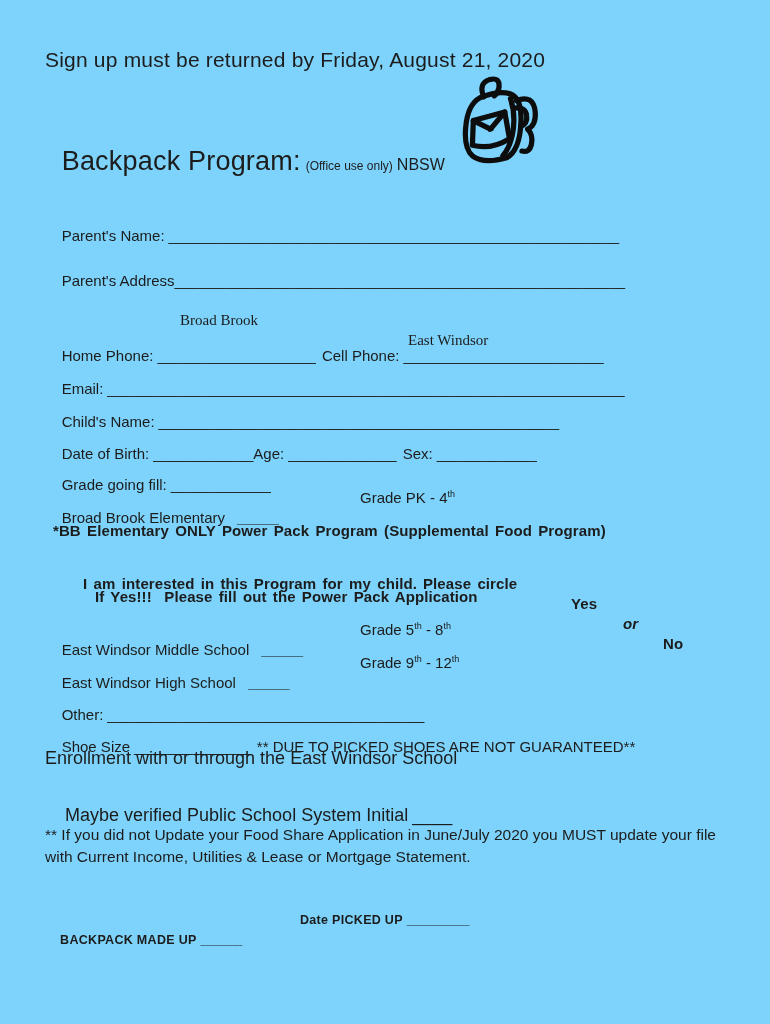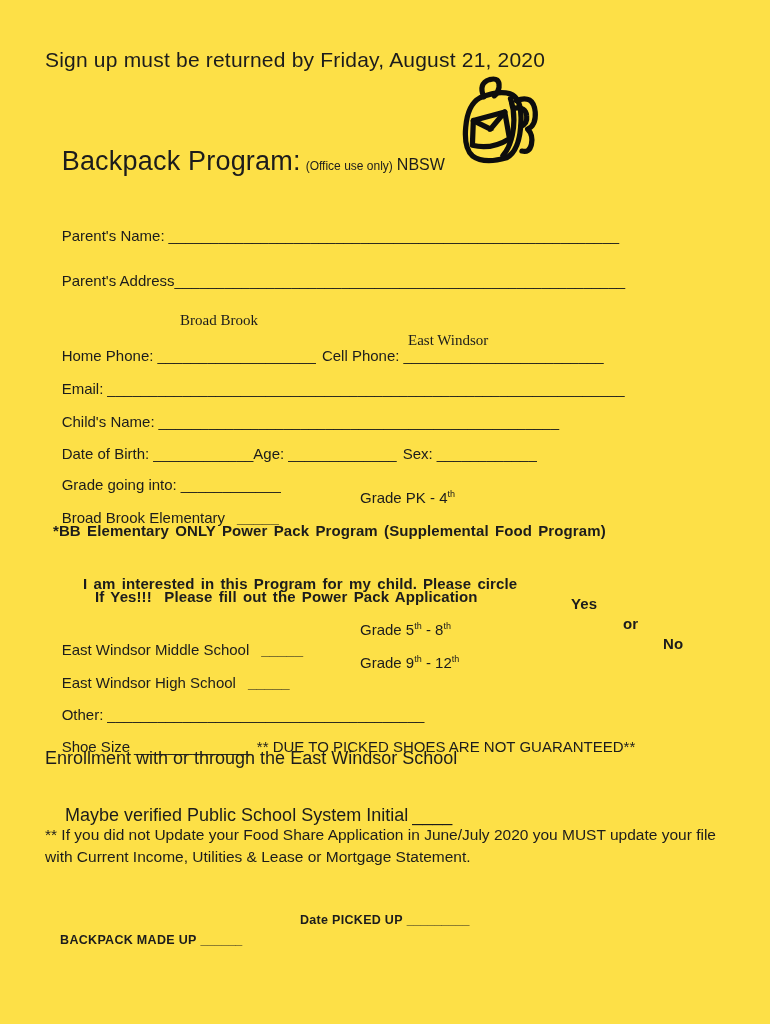--- a/index.html
+++ b/index.html
@@ -1,19 +1,19 @@
 <!DOCTYPE html>
 <html><head>
 <meta charset="utf-8">
 <style>
   html,body{margin:0;padding:0;background:#ffffff;}
   .page{
     position:relative;
     width:770px;height:1024px;
-    background:#fde047;
+    background:#7dd3fc;
     color:#1c1c1c;
     font-family:"Liberation Sans", sans-serif;
     overflow:hidden;
   }
   .line{
     position:absolute;
     left:45px;right:30px;
     font-size:15px;
     line-height:20px;
     white-space:pre;
@@ -42,21 +42,21 @@
   .row-ew-mid{top:620px;}
   .row-ew-high{top:653px;}
   .row-other{top:685px;}
   .row-shoe{top:717px;}
   .grade{position:absolute;left:315px;top:0;}
   .grade sup{font-size:9px;line-height:0;}
   .bold{font-weight:bold;word-spacing:2px;letter-spacing:.1px;}
   .row-pp-heading{top:521px;left:53px;}
   .row-pp-interest{top:554px;left:58px;}
   .opt-yes{position:absolute;left:513px;}
-  .opt-or{position:absolute;left:565px;}
+  .opt-or{position:absolute;left:565px;font-style:italic;}
   .opt-no{position:absolute;left:605px;}
   .row-pp-ifyes{top:587px;left:95px;}
   .row-enroll1{top:748px;font-size:18px;}
   .row-enroll2{top:785px;font-size:18px;}
   .row-foodnote{top:824px;font-size:15.5px;line-height:22px;white-space:normal;width:695px;}
   .row-footer{top:910px;font-size:12.5px;font-weight:bold;letter-spacing:.3px;}
   .picked-up{position:absolute;left:255px;top:0;}
 </style>
 </head>
 <body>
@@ -105,21 +105,21 @@
 
   <div class="line row-child">
     <span class="lbl">Child's Name:</span><span class="blank">________________________________________________</span>
   </div>
 
   <div class="line row-dob">
     <span class="lbl">Date of Birth:</span><span class="blank">____________</span><span>Age:</span><span class="lbl"></span><span class="blank">_____________</span><span class="lbl gap-sm">Sex:</span><span class="blank">____________</span>
   </div>
 
   <div class="line row-grade-into">
-    <span class="lbl">Grade going into:</span><span class="blank">____________</span>
+    <span class="lbl">Grade going fill:</span><span class="blank">____________</span>
   </div>
 
   <div class="line row-bb-elem">
     <span>Broad Brook Elementary</span><span class="blank check-blank">_____</span>
     <span class="grade"><span>Grade PK - 4</span><sup>th</sup></span>
   </div>
 
   <div class="line bold row-pp-heading">*BB Elementary ONLY Power Pack Program (Supplemental Food Program)</div>
 
   <div class="line bold row-pp-interest">

